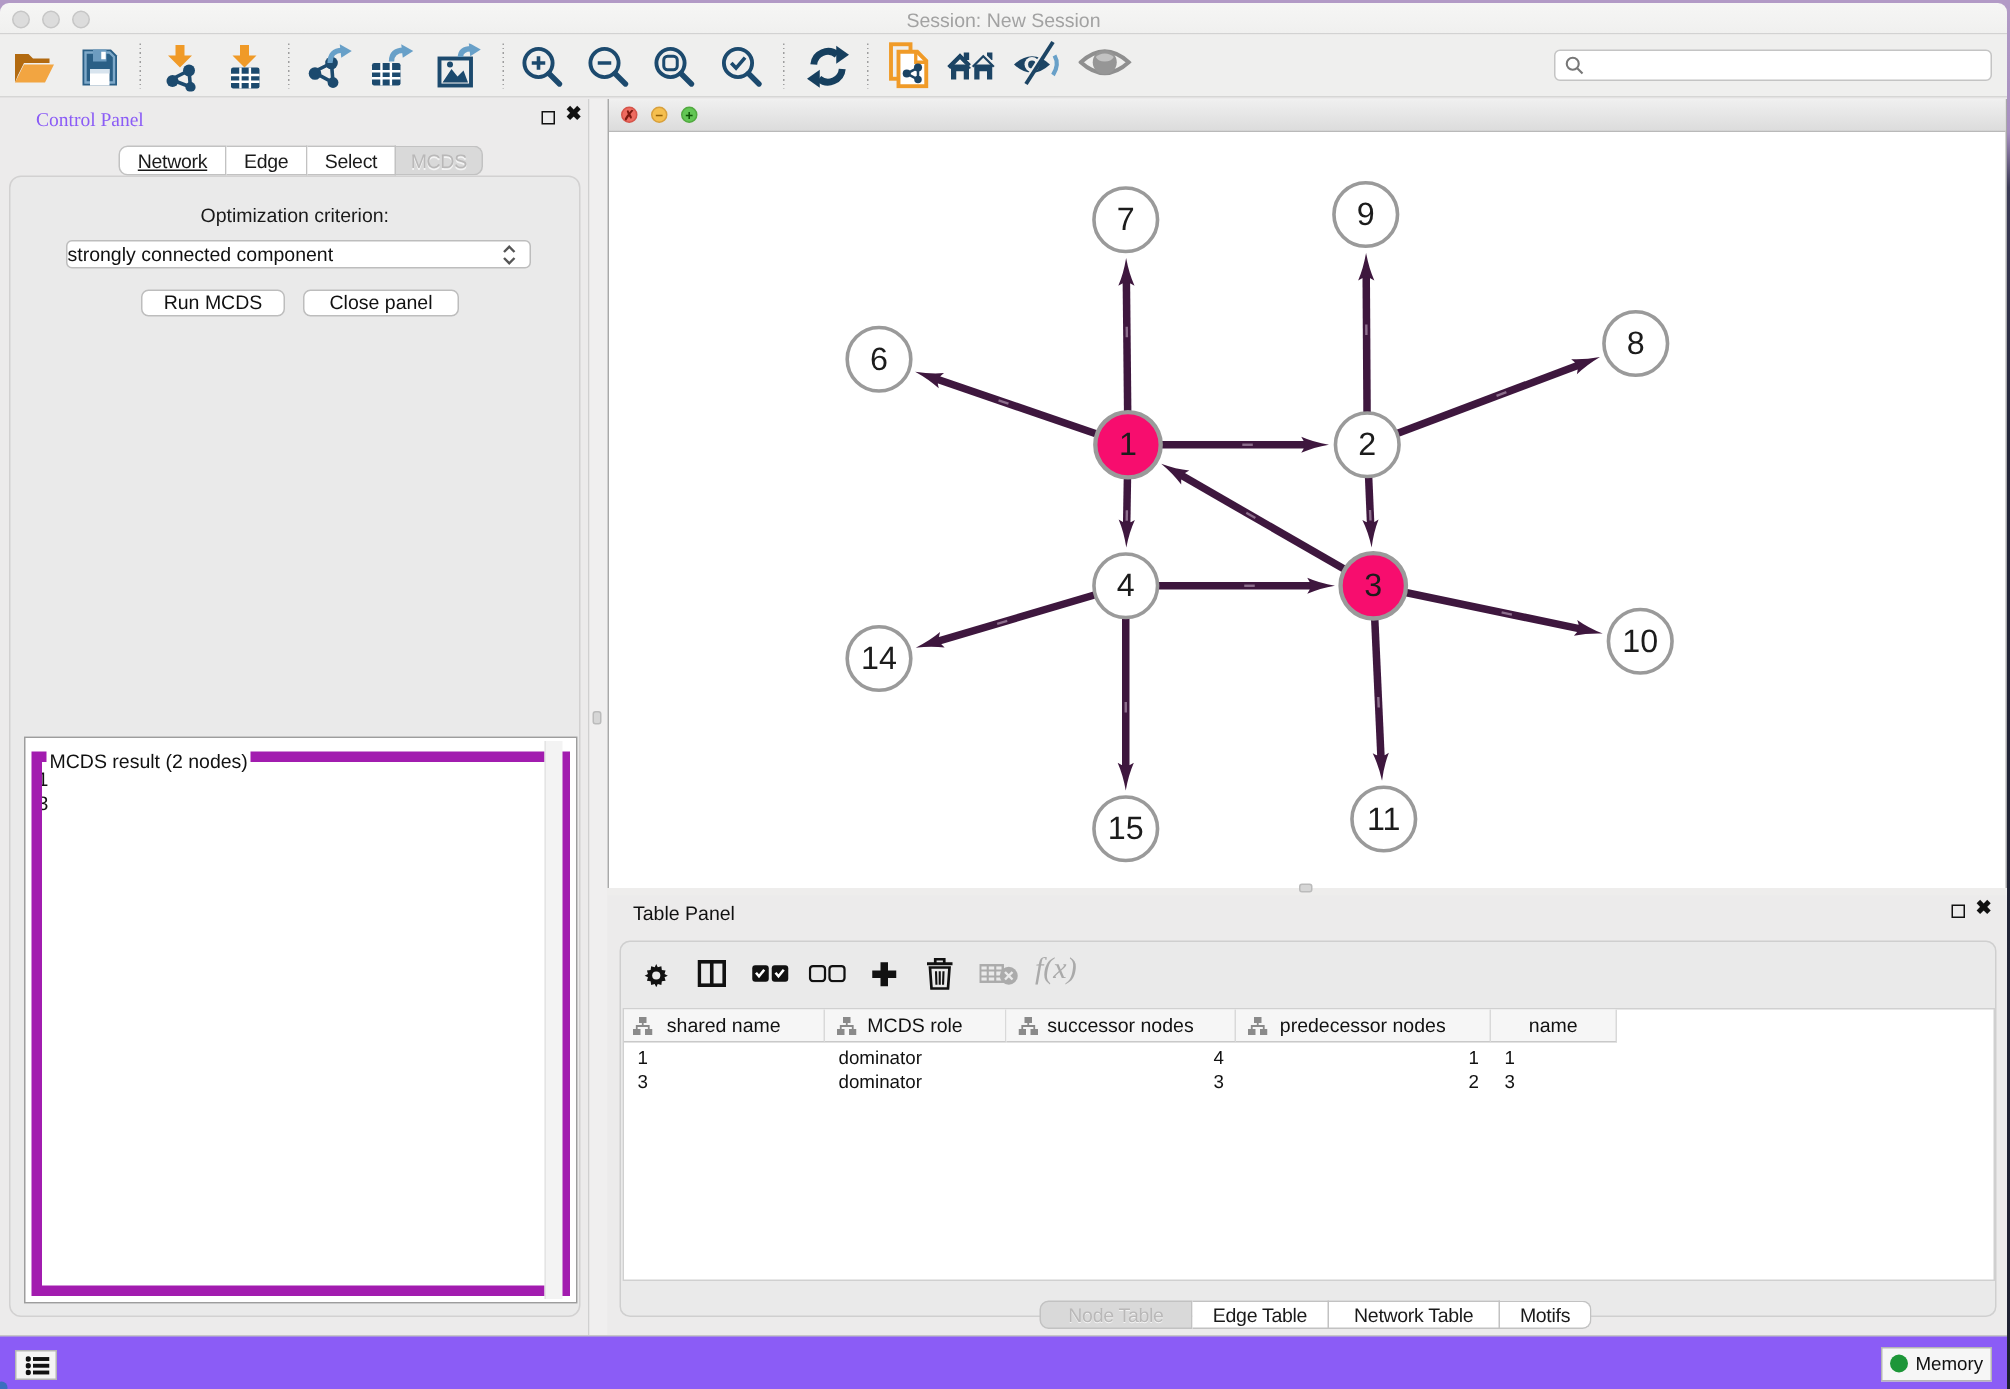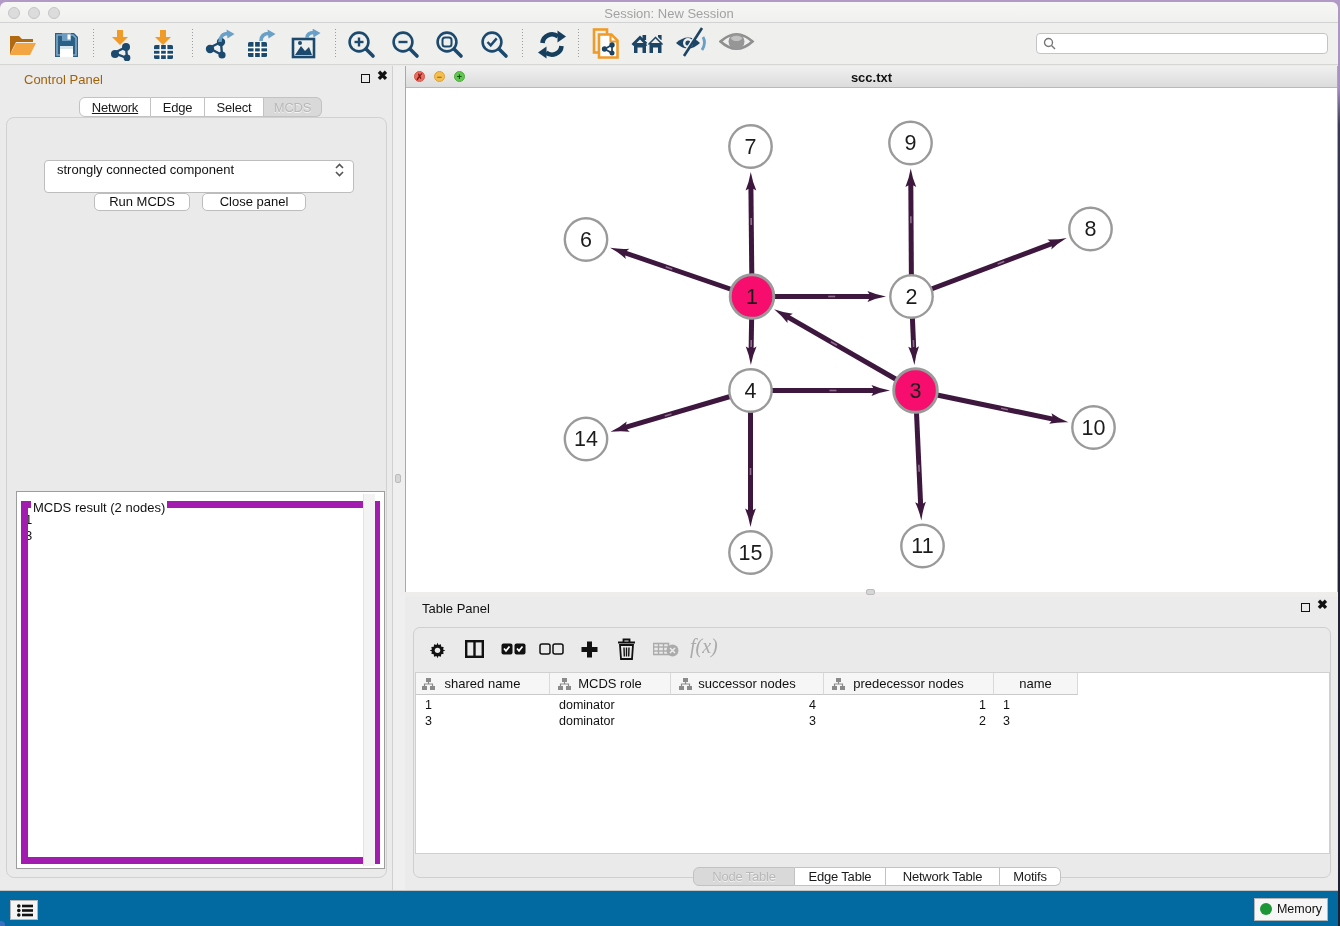--- a/index.html
+++ b/index.html
@@ -11,31 +11,31 @@
 #titlebar{left:0;top:2px;width:1338px;height:21px;background:linear-gradient(#f6f6f5,#f0f0ef);border-bottom:1px solid #d2d2d2;border-radius:6px 6px 0 0;}
 .tl{width:12px;height:12px;border-radius:50%;background:#dcdcdc;border:1px solid #c6c6c6;position:absolute;top:5px;}
 #wtitle{left:0;width:100%;top:4px;text-align:center;font-size:13px;color:#a2a2a2;}
 
 #toolbar{left:0;top:23px;width:1338px;height:42px;background:#efefee;border-bottom:1px solid #d6d6d5;}
 .sep{position:absolute;top:6px;height:30px;width:1px;background-image:repeating-linear-gradient(#9e9e9e 0 1px,transparent 1px 3px);}
 .tbi{position:absolute;top:6px;}
 #search{left:1036px;top:10px;width:292px;height:21px;background:#fff;border:1px solid #c4c4c4;border-radius:4px;}
 
 #cpanel{left:0;top:66px;width:393px;height:824px;background:#ecebeb;border-right:1px solid #d0d0d0;}
-#cphead{left:24px;top:6px;font-size:13px;color:#a16207;}
+#cphead{left:24px;top:6px;font-size:13px;color:#8b5cf6;font-family:Liberation Serif, serif;}
 .mini-max{position:absolute;width:9px;height:9px;border:1.6px solid #111;}
 .mini-x{position:absolute;font-size:13px;font-weight:bold;color:#111;}
 #cpbox{left:6px;top:51px;width:381px;height:761px;border:1px solid #d2d1d1;border-radius:8px;background:#eaeaea;}
 .seg{position:absolute;display:flex;font-size:13px;font-weight:400;color:#1a1a1a;letter-spacing:-0.2px;}
 .seg div{background:#fff;border:1px solid #c2c2c2;border-left:none;display:flex;align-items:center;justify-content:center;}
 .seg div:first-child{border-left:1px solid #c2c2c2;border-radius:6px 0 0 6px;}
 .seg div:last-child{border-radius:0 6px 6px 0;}
 .seg .on{background:#d9d9d9;color:#b9b8b8;text-shadow:0 1px 0 #f4f4f4;}
 #optlab{left:0;top:70px;width:393px;text-align:center;font-size:13px;color:#1a1a1a;}
-#combo{left:44px;top:94px;width:310px;height:33px;background:#fff;border:1px solid #bdbdbd;border-radius:4px;font-size:13px;color:#111;line-height:17px;padding-left:12px;}
+#combo{left:44px;top:94px;width:310px;height:19px;background:#fff;border:1px solid #bdbdbd;border-radius:4px;font-size:13px;color:#111;line-height:17px;}
 .btn{position:absolute;height:18px;background:#fff;border:1px solid #bdbdbd;border-radius:5px;font-size:13px;color:#111;text-align:center;line-height:16px;}
 #mcdswhite{left:16px;top:425px;width:369px;height:378px;background:#fff;border:1px solid #9d9d9d;font-size:13px;}
 #mcdsline{position:absolute;left:4px;top:9px;right:4px;bottom:4px;border:7px solid #a21caf;}
 #mcdslab{position:absolute;left:3px;top:-8px;background:#fff;padding:0 2px;color:#111;}
 #mcdsscroll{position:absolute;right:9px;top:2px;width:12px;height:372px;background:#f3f3f3;border-left:1px solid #e4e4e4;}
 
 #netwin{left:405px;top:66px;width:933px;height:526px;background:#fff;border-left:1px solid #a9a9a9;border-right:1px solid #a9a9a9;}
 #nettitle{left:0;top:0;width:100%;height:22px;background:linear-gradient(#f0f0f0,#dcdcdc);border-bottom:1px solid #b9b9b9;}
 .tl2{position:absolute;top:5px;width:11px;height:11px;border-radius:50%;font-size:9px;font-weight:bold;text-align:center;line-height:11px;}
 #netname{left:0;top:4px;width:100%;text-align:center;font-weight:600;font-size:13px;color:#111;}
@@ -45,21 +45,21 @@
 .grip{position:absolute;background:#d6d6d6;border:1px solid #bbb;border-radius:2px;}
 
 #tpanel{left:405px;top:597px;width:933px;height:293px;background:#ecebeb;}
 #tphead{left:17px;top:4px;font-size:13px;color:#111;}
 #tpbox{left:8px;top:30px;width:918px;height:251px;border:1px solid #cfcfcf;border-radius:7px;background:#eaeaea;}
 #ttable{left:10px;top:75px;width:915px;height:182px;background:#fff;border:1px solid #d0d0d0;font-size:12.5px;color:#111;}
 .th{position:absolute;top:0;height:22px;background:#f6f6f6;border-right:1px solid #d9d9d9;border-bottom:1px solid #c9c9c9;text-align:center;line-height:22px;font-size:13px;}
 .td{position:absolute;height:16px;line-height:16px;}
 
 
-#statusbar{left:0;top:890px;width:1338px;height:36px;background:#0369a1;border-top:1px solid #c6c6c6;}
+#statusbar{left:0;top:890px;width:1338px;height:36px;background:#8b5cf6;border-top:1px solid #c6c6c6;}
 #memorybtn{left:1254px;top:7px;width:74px;height:23px;background:#f6f6f6;border:1px solid #b5b5b5;font-size:12.5px;color:#111;text-align:center;line-height:21px;}
 #listbtn{left:10px;top:9px;width:28px;height:20px;background:#f4f4f4;border:1px solid #b5b5b5;}
 text.nl{font-family:"Liberation Sans",sans-serif;font-size:21.5px;fill:#1c1c1c;text-anchor:middle;}
 </style></head>
 <body>
 <div class="abs" id="deskTop"></div>
 <div class="abs" id="titlebar">
   <div class="tl" style="left:8px;"></div>
   <div class="tl" style="left:28px;"></div>
   <div class="tl" style="left:48px;"></div>
@@ -203,20 +203,21 @@
   <div class="abs" id="cphead">Control Panel</div>
   <div class="mini-max" style="left:361px;top:8px;"></div>
   <div class="mini-x" style="left:377px;top:2px;">✖</div>
   <div class="seg" style="left:79px;top:31px;height:20px;">
     <div style="width:72px;text-decoration:underline;">Network</div>
       <div style="width:54px;">Edge</div>
       <div style="width:59px;">Select</div>
       <div class="on" style="width:58px;">MCDS</div>
   </div>
   <div class="abs" id="cpbox"></div>
+  <div class="abs" id="optlab">Optimization criterion:</div>
   <div class="abs" id="combo">strongly connected component
     <svg class="abs" style="right:8px;top:2px;" width="11" height="14" viewBox="0 0 11 14">
         <path d="M2 5 L5.5 1.5 L9 5" fill="none" stroke="#555" stroke-width="1.6"></path>
         <path d="M2 9 L5.5 12.5 L9 9" fill="none" stroke="#555" stroke-width="1.6"></path>
       </svg>
   </div>
   <div class="btn" style="left:94px;top:127px;width:96px;">Run MCDS</div>
   <div class="btn" style="left:202px;top:127px;width:104px;">Close panel</div>
   <div class="abs" id="mcdswhite">
     <div class="abs" style="left:8px;top:20px;color:#111;line-height:15.5px;">1<br>3</div>
@@ -227,21 +228,20 @@
   </div>
 </div>
 <div class="abs" id="vsplit">
     <div class="grip" style="left:2px;top:408px;width:6px;height:9px;"></div>
   </div>
 <div class="abs" id="netwin">
   <div class="abs" id="nettitle">
     <div class="tl2" style="left:8px;background:#ee6b60;border:1px solid #d5544a;color:#7c1810;">✗</div>
     <div class="tl2" style="left:28px;background:#f5bf4f;border:1px solid #d8a03c;color:#925f06;">−</div>
     <div class="tl2" style="left:48px;background:#62c654;border:1px solid #51a93f;color:#0d5205;">+</div>
-    <div class="abs" id="netname">scc.txt</div>
   </div>
   <svg class="abs" style="left:1px;top:22px;" width="931" height="504" viewBox="0 0 931 504">
   <defs>
         <marker id="arr" markerUnits="userSpaceOnUse" markerWidth="21" markerHeight="13" refX="4.8" refY="6" orient="auto">
           <path d="M19.3,6 Q9,4.2 0.8,0.6 Q4.9,6 0.8,11.4 Q9,7.8 19.3,6 Z" fill="#3e173e"></path>
         </marker>
       </defs>
   <g stroke="#3e173e" stroke-width="5">
   <line x1="345.0" y1="208.5" x2="343.9" y2="98.5" marker-end="url(#arr)"></line>
   <line x1="345.0" y1="208.5" x2="216.8" y2="164.5" marker-end="url(#arr)"></line>

